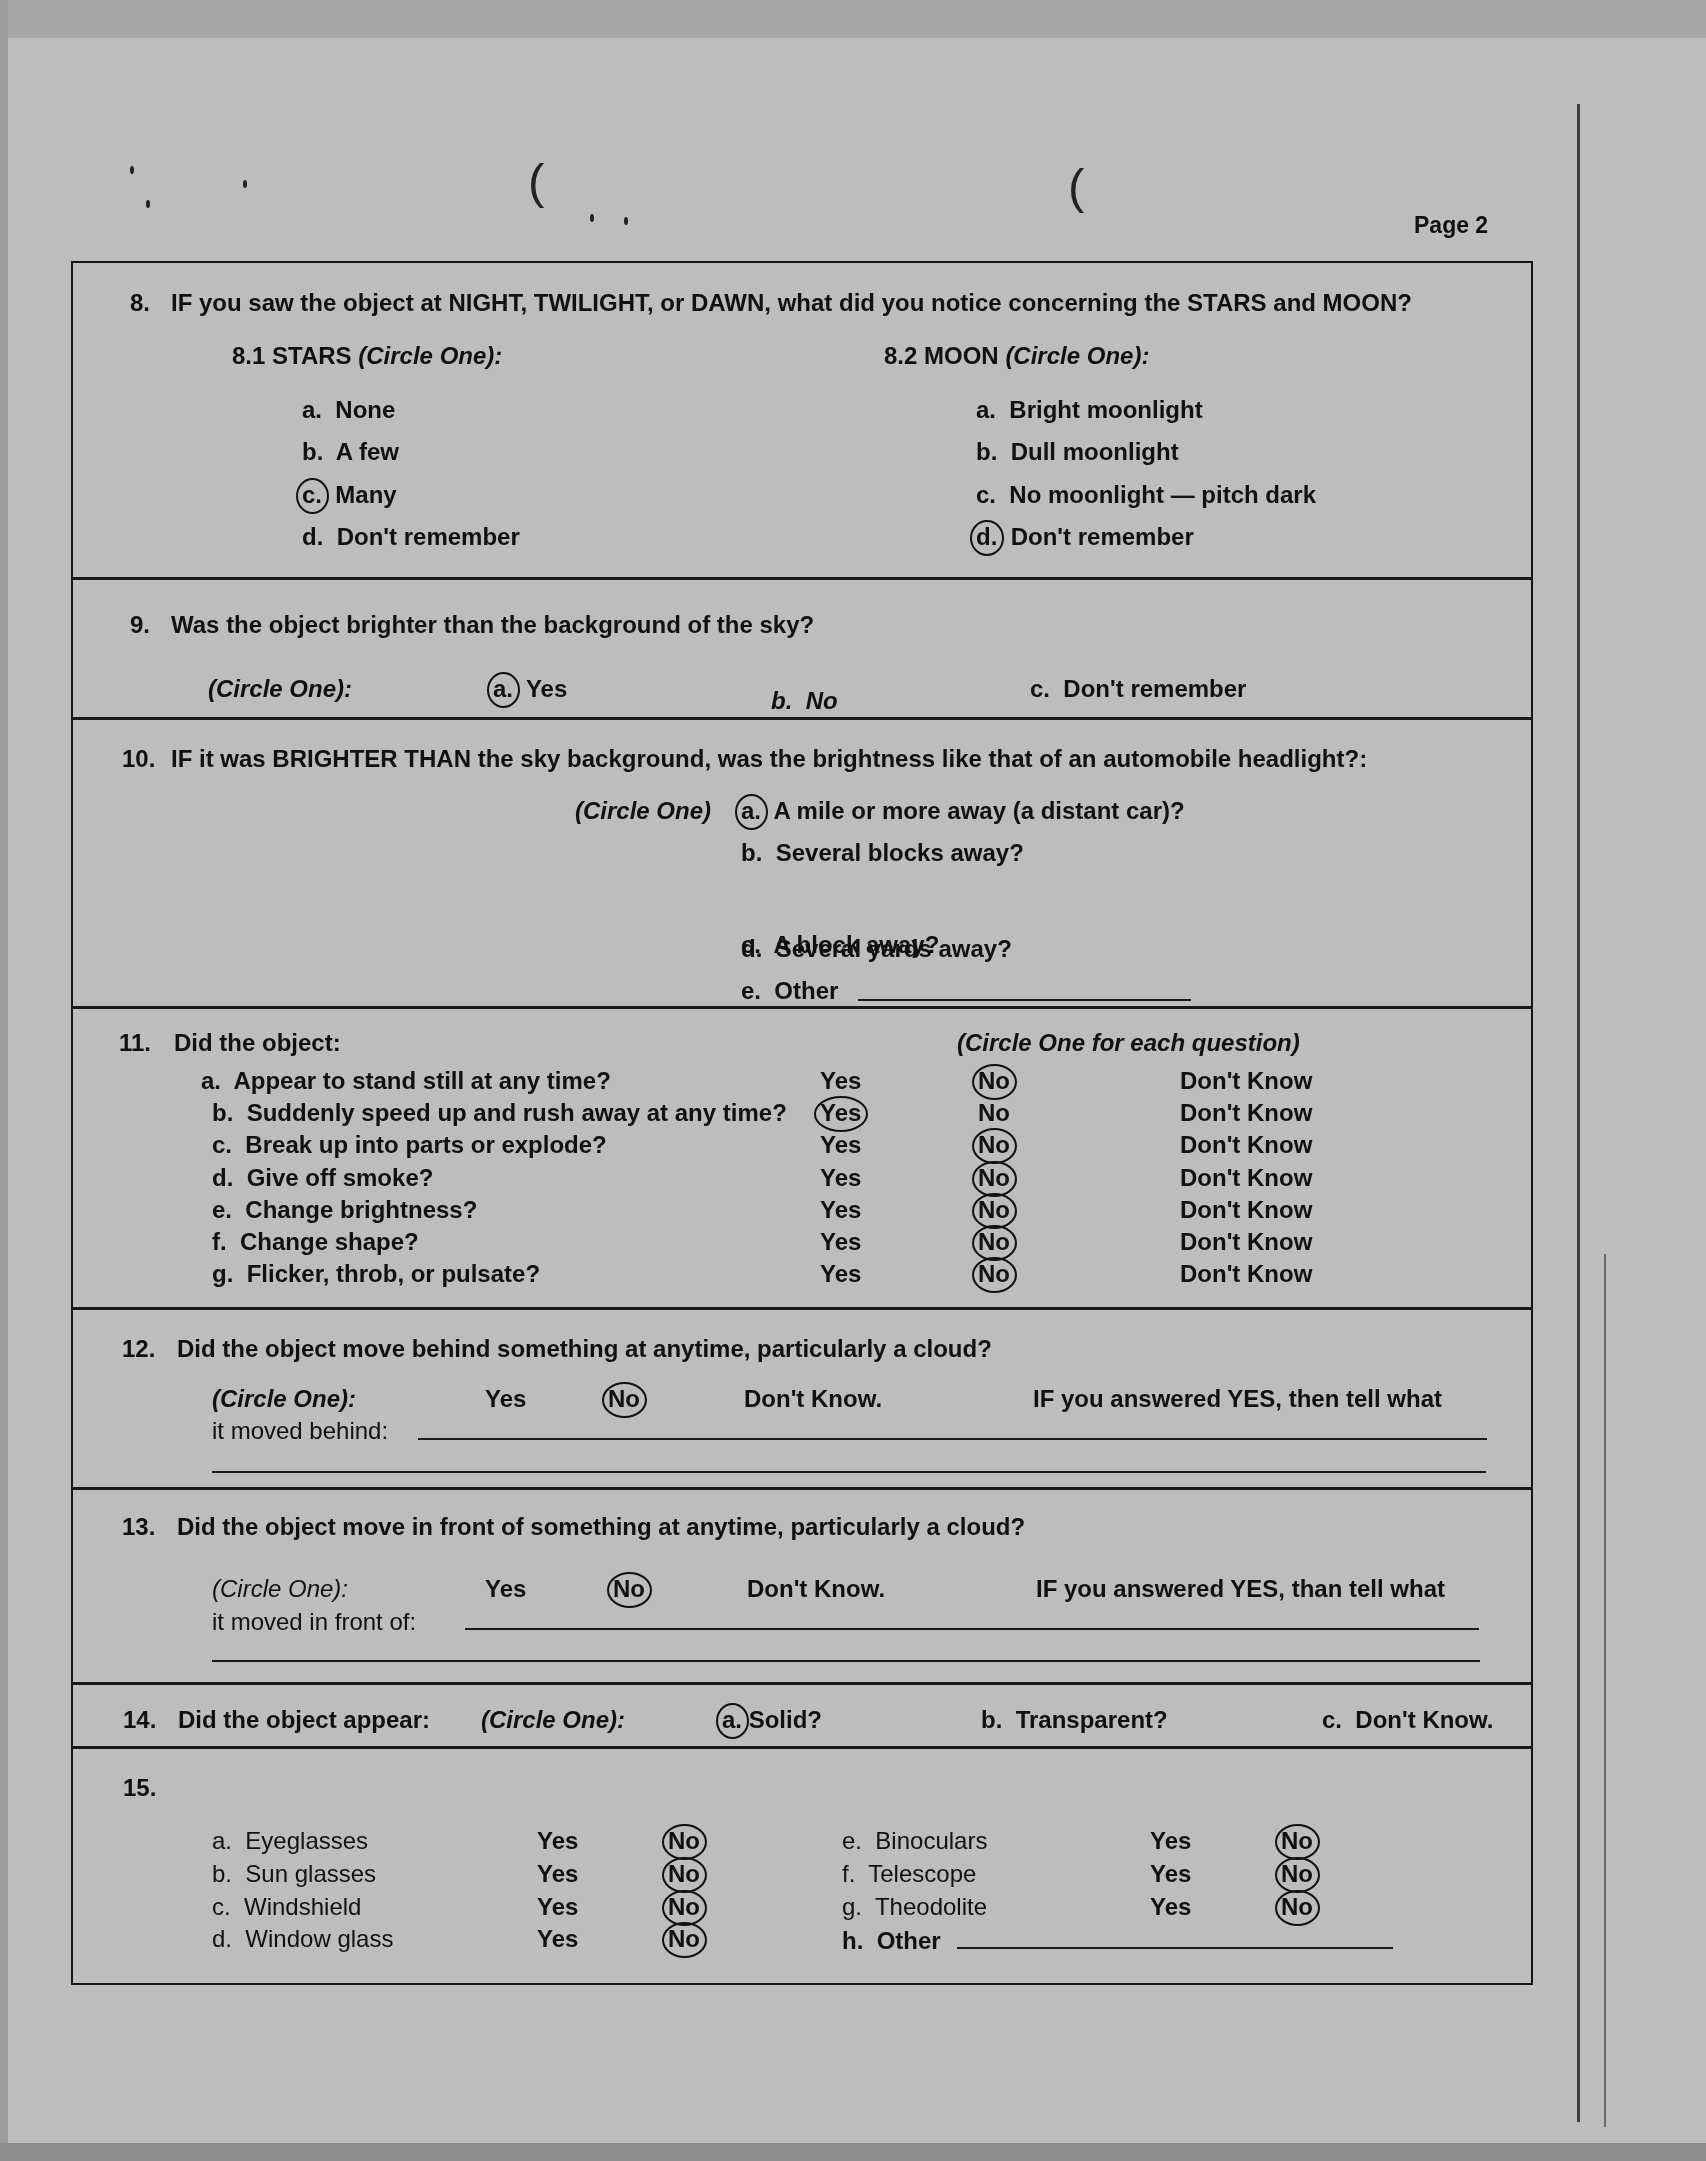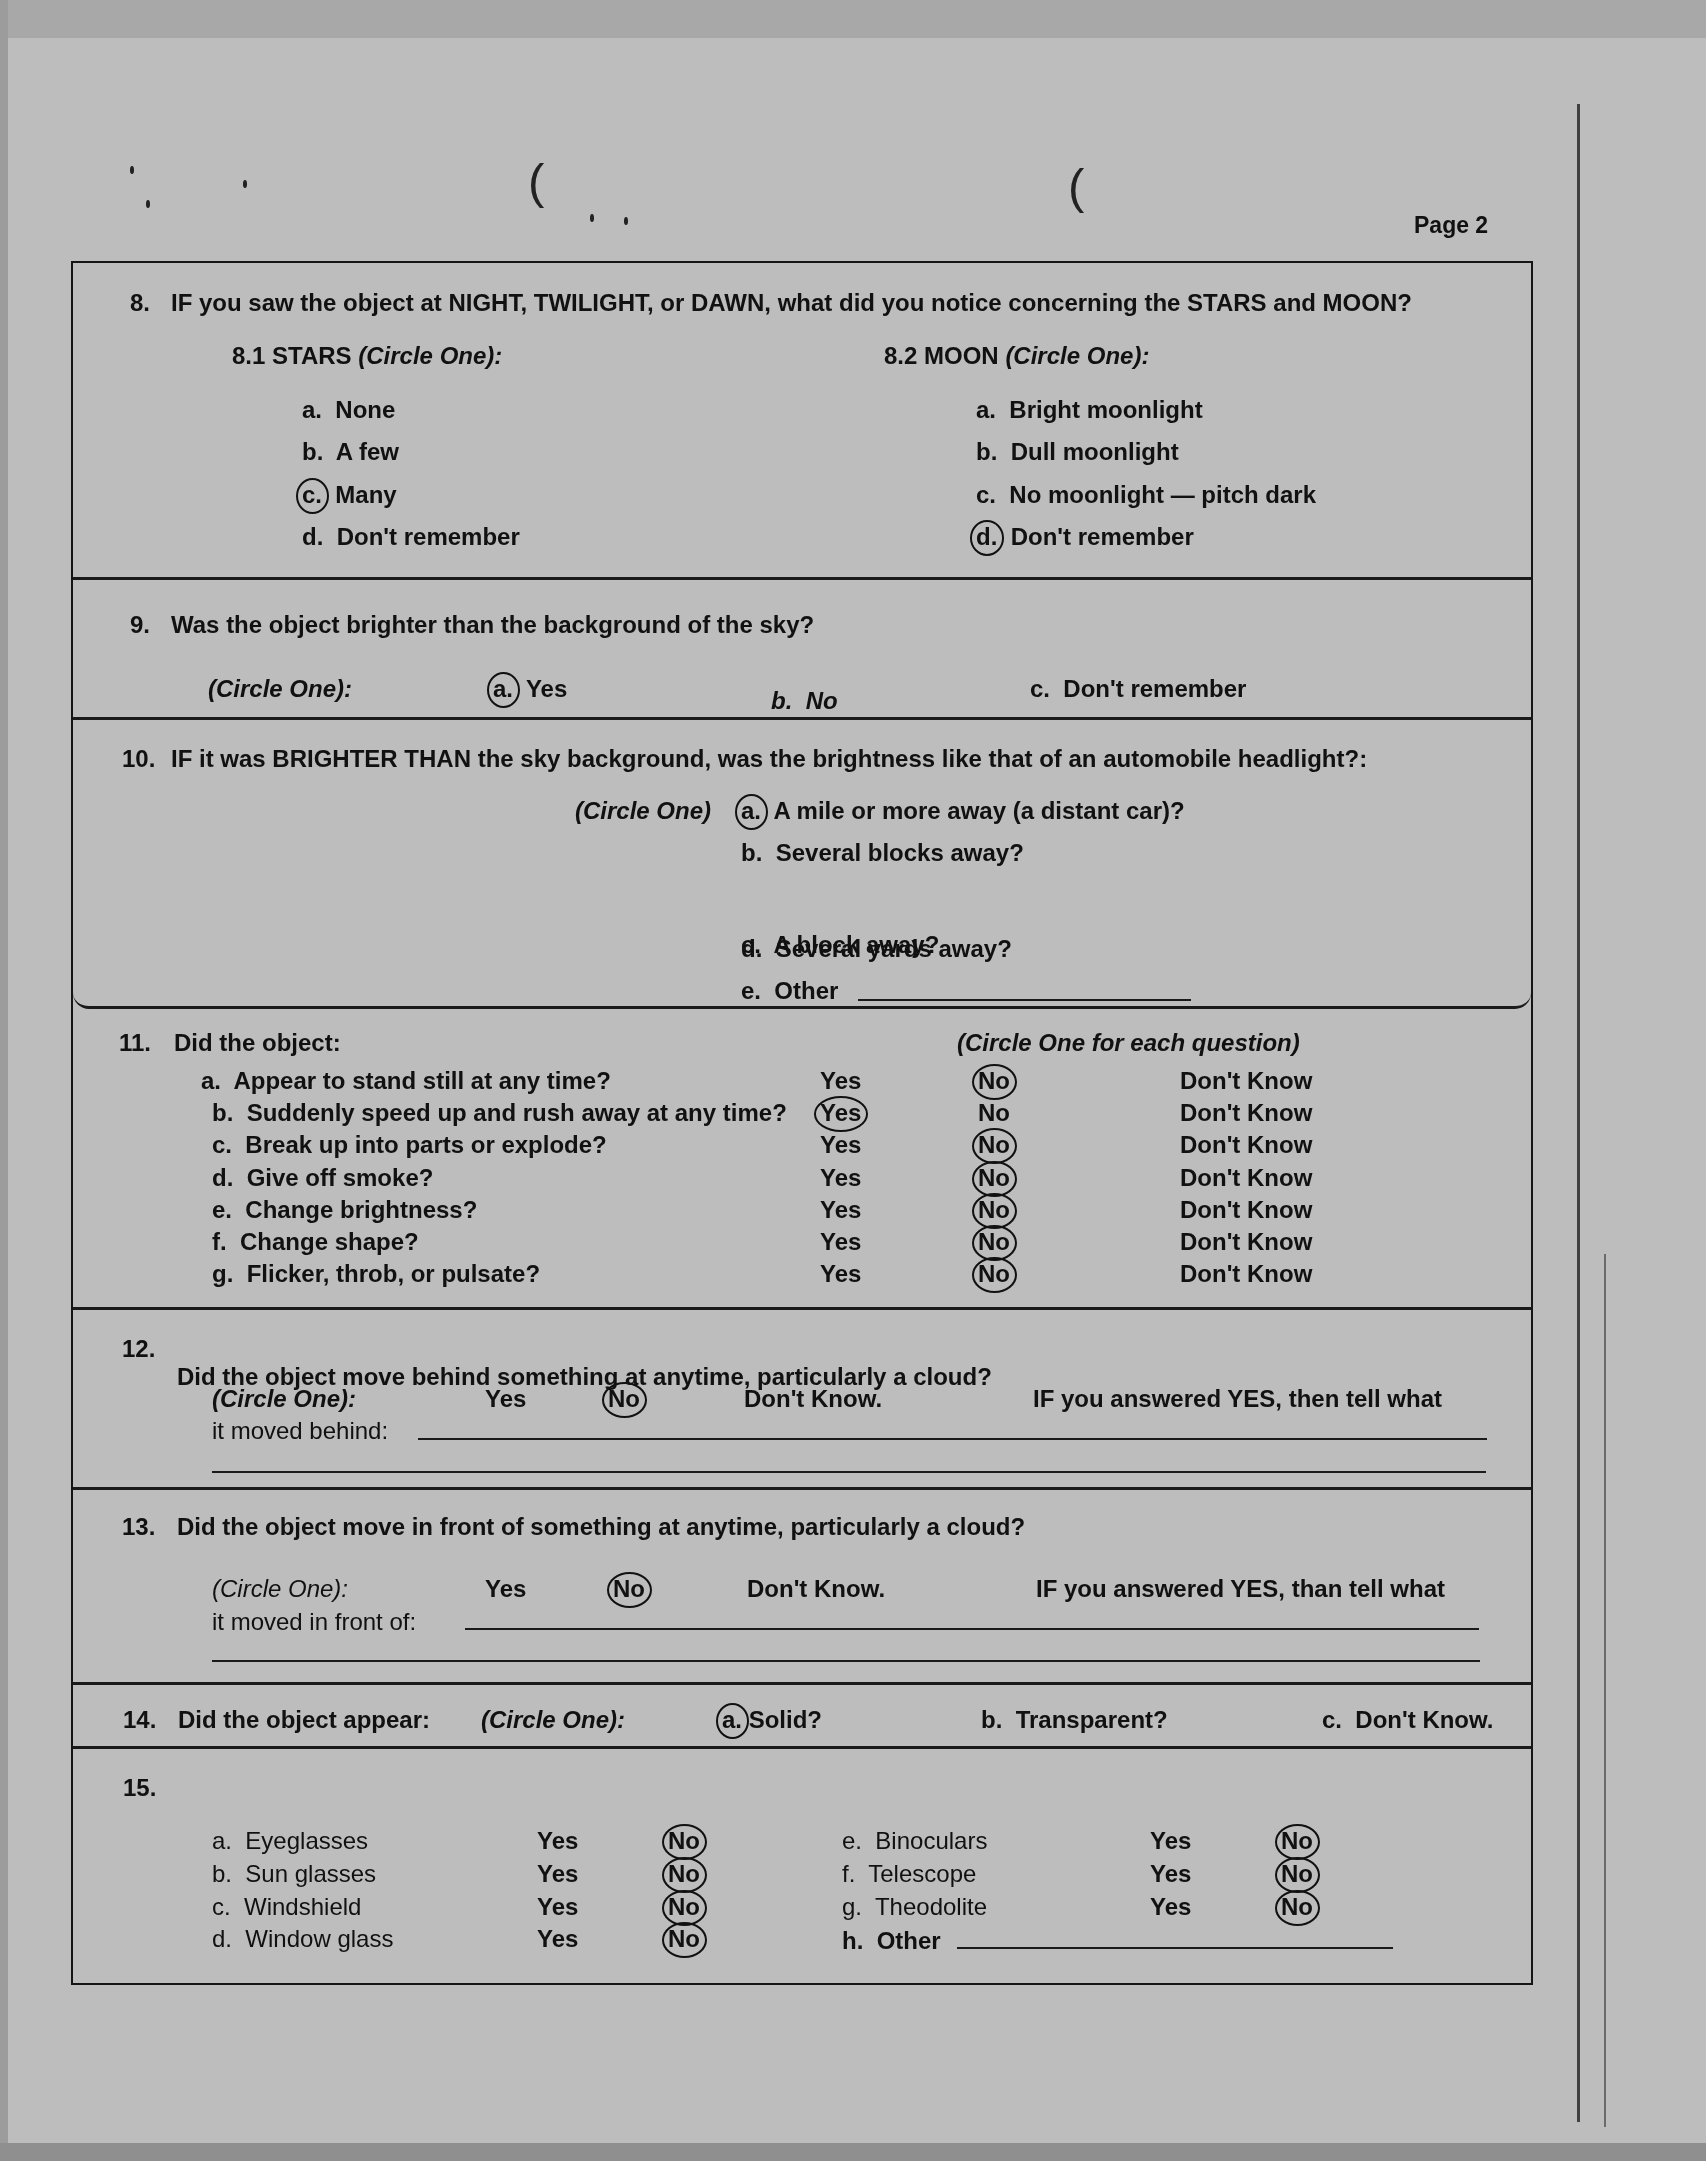--- a/index.html
+++ b/index.html
@@ -79,21 +79,21 @@
 
   <div class="sec" style="top:317px;height:140px;">
     <div class="t" style="left:57px;top:33px;">9.</div>
     <div class="t" style="left:98px;top:33px;">Was the object brighter than the background of the sky?</div>
     <div class="t it" style="left:135px;top:97px;">(Circle One):</div>
     <div class="t" style="left:420px;top:97px;"><span class="circled">a.</span>&nbsp; <span>Yes</span></div>
     <div class="t" style="left:698px;top:109px;font-style:italic;"><span>b.</span>&nbsp; <span>No</span></div>
     <div class="t" style="left:957px;top:97px;"><span>c.</span>&nbsp; <span>Don't remember</span></div>
   </div>
 
-  <div class="sec" style="top:457px;height:289px;border-radius:16px;">
+  <div class="sec" style="top:457px;height:289px;">
     <div class="t" style="left:49px;top:27px;">10.</div>
     <div class="t" style="left:98px;top:27px;">IF it was BRIGHTER THAN the sky background, was the brightness like that of an automobile headlight?:</div>
     <div class="t it" style="left:502px;top:79px;">(Circle One)</div>
     <div class="t" style="left:668px;top:79px;"><span class="circled">a.</span>&nbsp; <span>A mile or more away (a distant car)?</span></div>
     <div class="t" style="left:668px;top:121px;"><span>b.</span>&nbsp; <span>Several blocks away?</span></div>
     <div class="t" style="left:668px;top:173px;margin-top:40px;"><span>c.</span>&nbsp; <span>A block away?</span></div>
     <div class="t" style="left:668px;top:217px;"><span>d.</span>&nbsp; <span>Several yards away?</span></div>
     <div class="t" style="left:668px;top:259px;"><span>e.</span>&nbsp; <span>Other</span></div>
     <div class="blank" style="left:785px;top:279px;width:333px;"></div>
   </div>
@@ -143,21 +143,21 @@
           <div class="t" style="left: 139px; top: 253px;"><span>g.</span>&nbsp; <span>Flicker, throb, or pulsate?</span></div>
           <div class="t" style="left: 747px; top: 253px;"><span>Yes</span></div>
           <div class="t" style="left: 905px; top: 253px;"><span class="circled">No</span></div>
           <div class="t" style="left: 1107px; top: 253px;"><span>Don't Know</span></div>
         </div>
       </div>
   </div>
 
   <div class="sec" style="top:1047px;height:180px;">
     <div class="t" style="left:49px;top:27px;">12.</div>
-    <div class="t" style="left:104px;top:27px;margin-top:28px;">Did the object move behind something at anytime, particularly a cloud?</div>
+    <div class="t" style="left:104px;top:27px;">Did the object move behind something at anytime, particularly a cloud?</div>
     <div class="t it" style="left:139px;top:77px;">(Circle One):</div>
     <div class="t" style="left:412px;top:77px;">Yes</div>
     <div class="t" style="left:535px;top:77px;"><span class="circled">No</span></div>
     <div class="t" style="left:671px;top:77px;">Don't Know.</div>
     <div class="t" style="left:960px;top:77px;">IF you answered YES, then tell what</div>
     <div class="t" style="left:139px;top:109px;font-weight:normal;">it moved behind:</div>
     <div class="blank" style="left:345px;top:128px;width:1069px;"></div>
     <div class="blank" style="left:139px;top:161px;width:1274px;"></div>
   </div>
 

